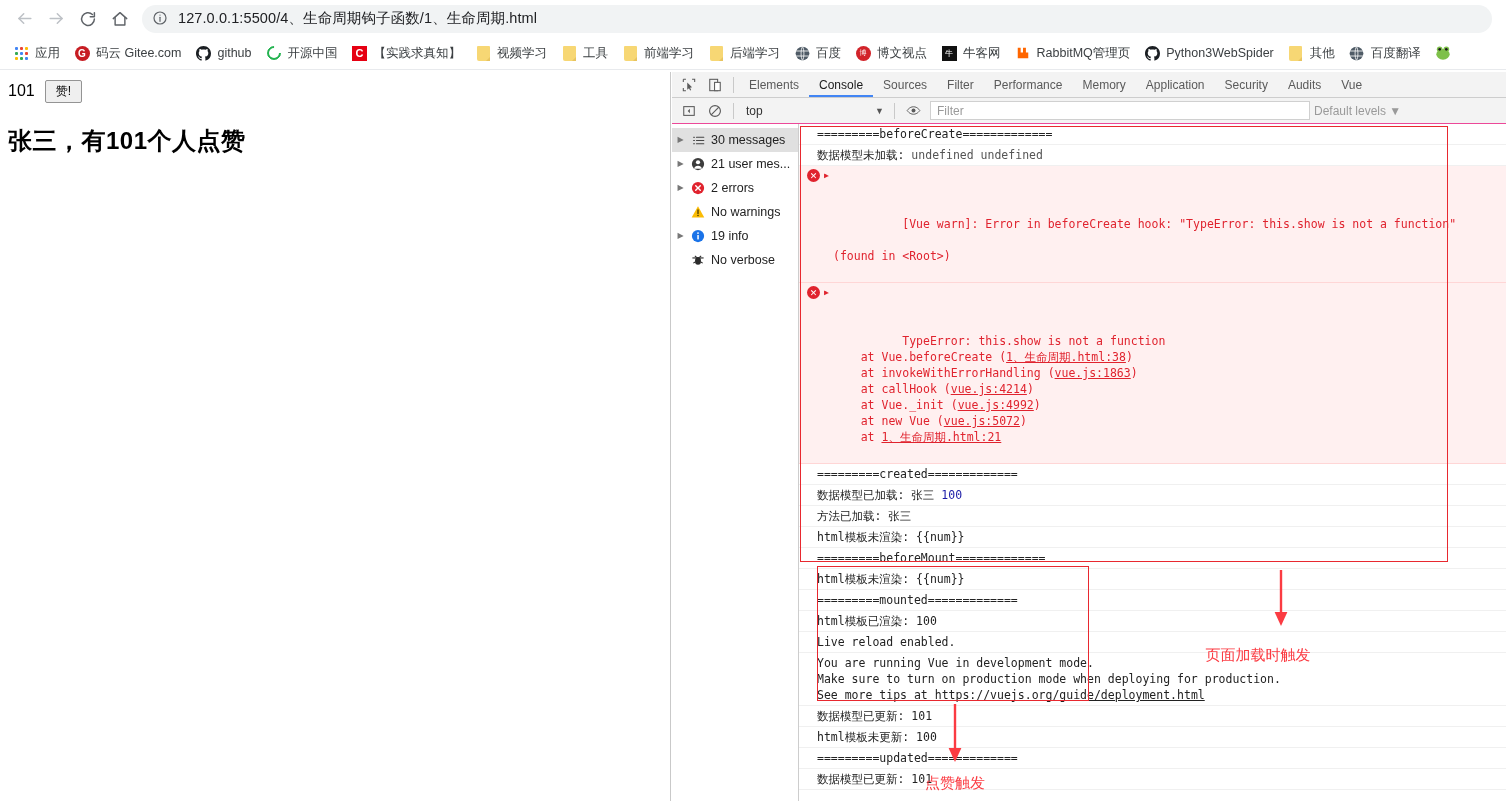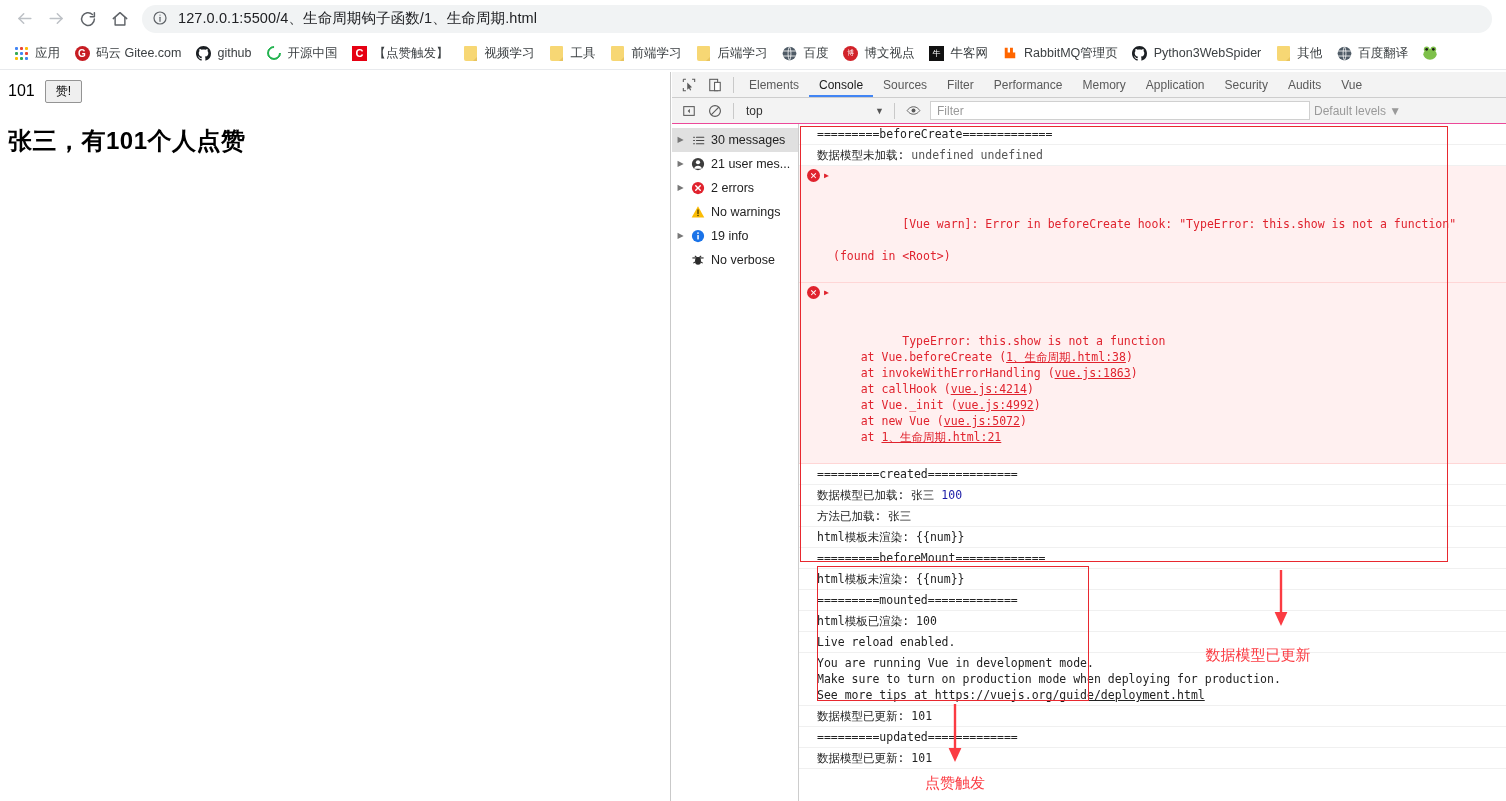--- a/index.html
+++ b/index.html
@@ -225,21 +225,21 @@
         <span class="bm-ico">
           <span style="width:14px;height:14px;border-radius:50%;border:2.5px solid #24b351;border-right-color:transparent;display:block;transform:rotate(-45deg);"></span>
         </span>
         <span class="bm-label">开源中国</span>
       </div>
 
       <div class="bm">
         <span class="bm-ico">
           <span style="width:15px;height:15px;background:#e60012;color:#fff;font-size:11px;font-weight:bold;display:flex;align-items:center;justify-content:center;font-family:'Liberation Sans',sans-serif;">C</span>
         </span>
-        <span class="bm-label">【点赞触发】</span>
+        <span class="bm-label">【实践求真知】</span>
       </div>
 
       <div class="bm">
         <span class="bm-ico">
             <span class="folder"></span>
           </span>
         <span class="bm-label">视频学习</span>
       </div>
       <div class="bm">
         <span class="bm-ico">
@@ -499,35 +499,36 @@
         <div class="msg">=========beforeMount=============</div>
         <div class="msg">html模板未渲染: {{num}}</div>
         <div class="msg">=========mounted=============</div>
         <div class="msg">html模板已渲染: 100</div>
         <div class="msg">Live reload enabled.</div>
         <div class="msg">You are running Vue in development mode.
 Make sure to turn on production mode when deploying for production.
 See more tips at <span class="lnk">https://vuejs.org/guide/deployment.html</span></div>
 
         <div class="msg">数据模型已更新: 101</div>
+        <div class="msg">html模板未更新: 100</div>
         <div class="msg">=========updated=============</div>
         <div class="msg">数据模型已更新: 101</div>
 
       </div>
     </div>
 
     <div class="annot-box" style="left:128px; top:54px; width:648px; height:436px;"></div>
 
     <div class="annot-box" style="left:145px; top:494px; width:272px; height:135px;"></div>
 
     <svg class="annot-arrow" style="left:598px; top:498px;" width="22" height="60" viewBox="0 0 22 60">
       <line x1="11" y1="0" x2="11" y2="46" stroke="#fb3b42" stroke-width="2.4"></line>
       <polygon points="11,56 4.6,42 17.4,42" fill="#fb3b42"></polygon>
     </svg>
-    <div class="annot-text" style="left:586px; top:574px; transform:translateX(-50%);">数据模型已更新</div>
+    <div class="annot-text" style="left:586px; top:574px; transform:translateX(-50%);">页面加载时触发</div>
 
     <svg class="annot-arrow" style="left:272px; top:632px;" width="22" height="62" viewBox="0 0 22 62">
       <line x1="11" y1="0" x2="11" y2="48" stroke="#fb3b42" stroke-width="2.4"></line>
       <polygon points="11,58 4.6,44 17.4,44" fill="#fb3b42"></polygon>
     </svg>
     <div class="annot-text" style="left:283px; top:702px; transform:translateX(-50%);">点赞触发</div>
 
   </div>
 </div>
 

